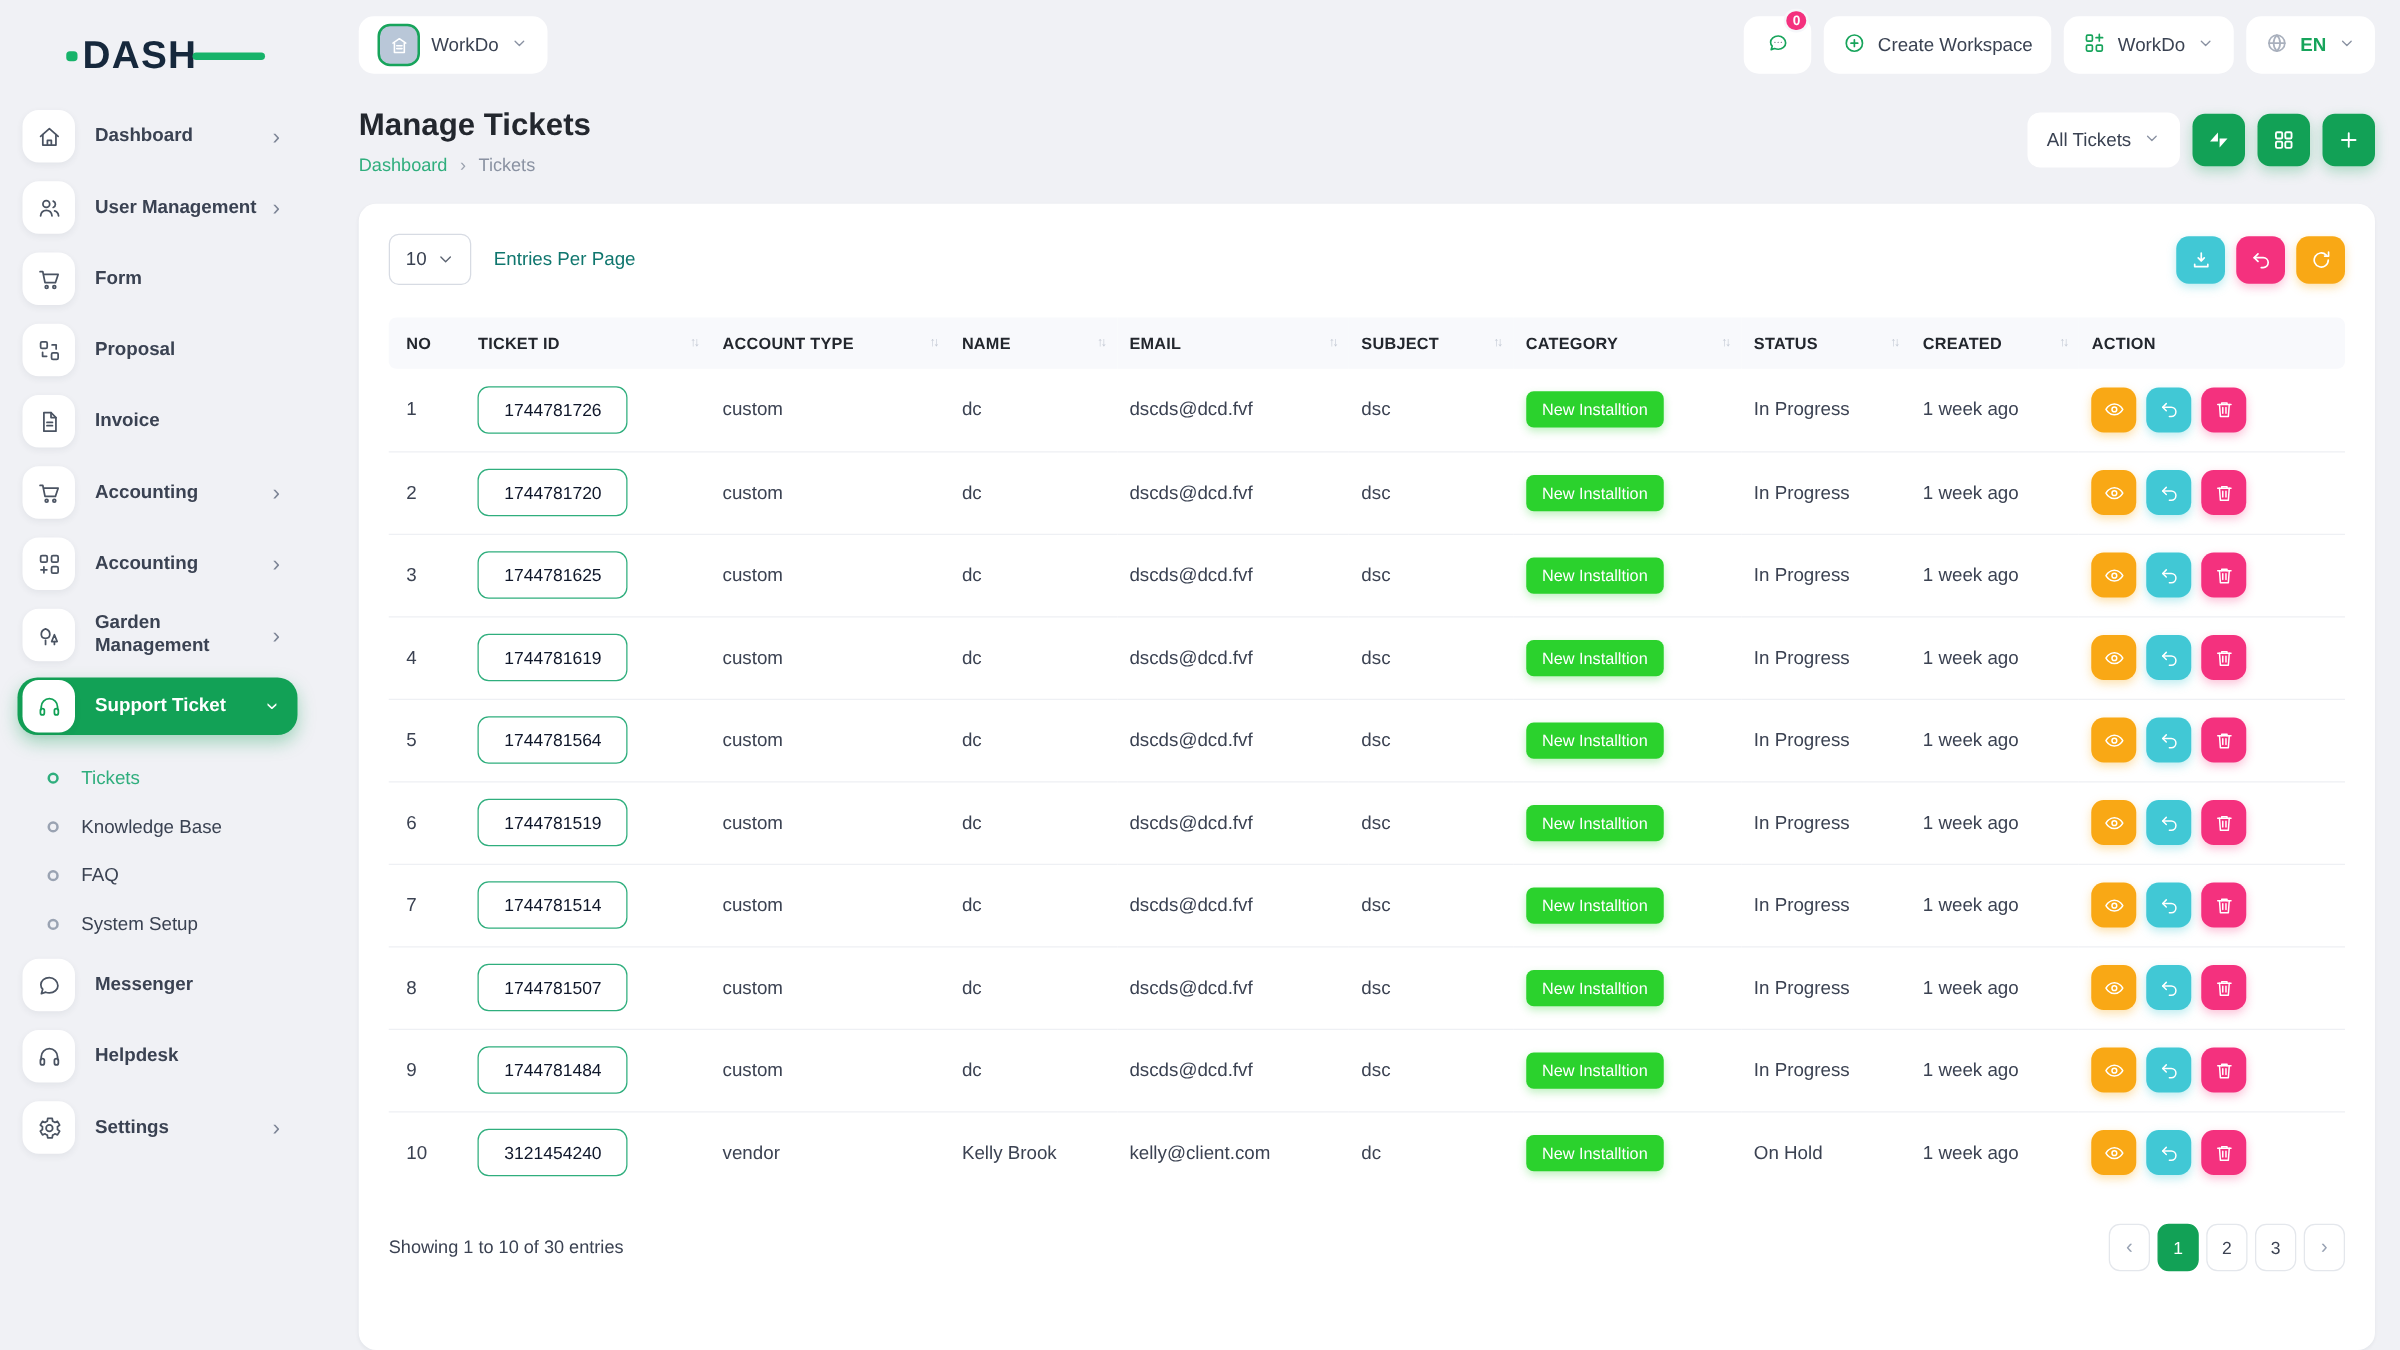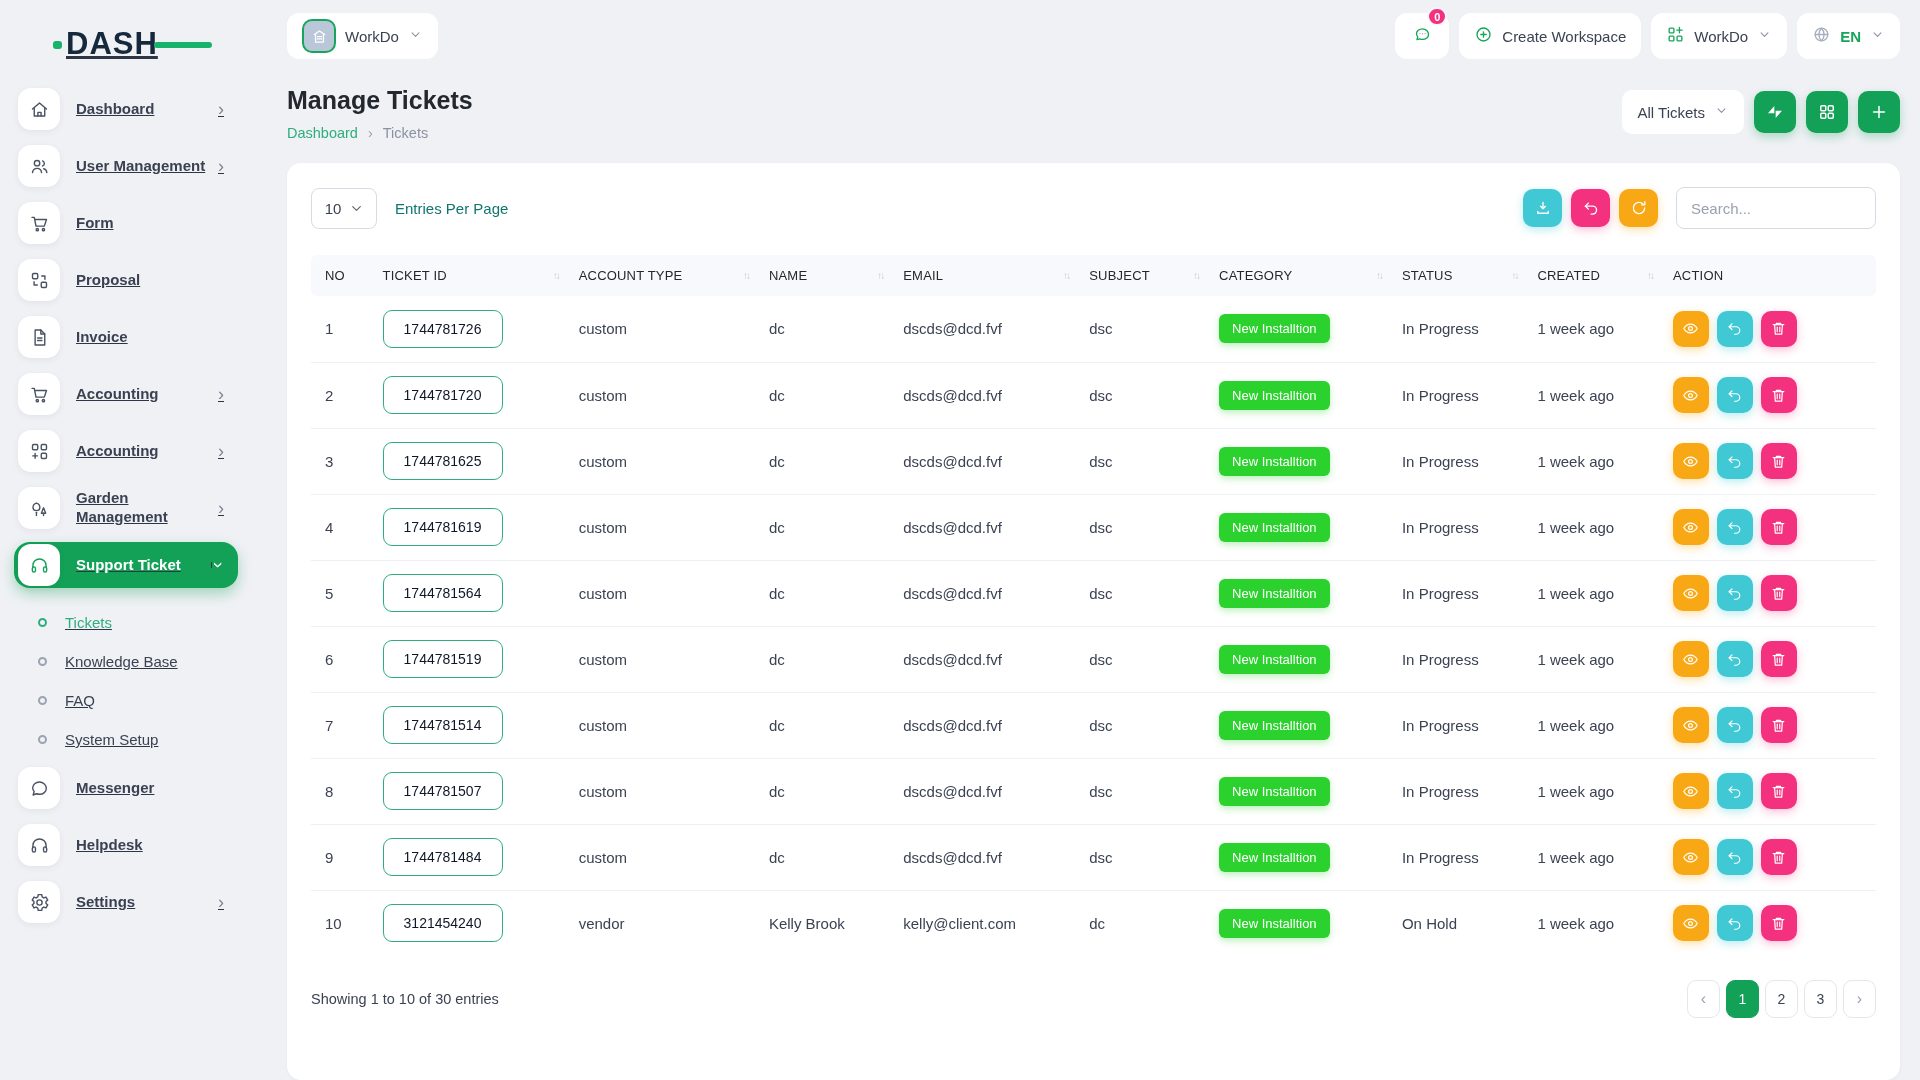--- a/index.html
+++ b/index.html
@@ -5,21 +5,21 @@
   * { margin:0; padding:0; box-sizing:border-box; }
   html,body { width:1920px; height:1080px; overflow:hidden; }
   body {
     font-family:"Liberation Sans", sans-serif;
     background:#f0f1f5;
     color:#2e3544;
   }
   .app { display:flex; width:100%; height:100%; }
 
   
-  .sidebar { width:250px; flex:none; padding:14px 12px 0 14px;text-decoration:underline; }
+  .sidebar { width:250px; flex:none; padding:14px 12px 0 14px; }
   .logo { position:relative; margin:10px 0 22px 52px; width:130px; height:40px;
           font-weight:800; font-size:31px; letter-spacing:1px; color:#16283c;
           display:flex; align-items:center; }
   .logo .dot { position:absolute; left:-13px; top:17px; width:9px; height:8px; border-radius:3px; background:#17b36a; }
   .logo .bar { position:absolute; right:-16px; top:18px; width:58px; height:6px; border-radius:3px; background:#17b36a; }
   .side-item { display:flex; align-items:center; min-height:46px; margin-bottom:11px;
                padding:2px 8px 2px 4px; border-radius:16px; cursor:pointer; }
   .tile { width:42px; height:42px; flex:none; background:#ffffff; border-radius:13px;
           box-shadow:0 2px 6px rgba(40,50,70,.07); display:flex; align-items:center; justify-content:center; }
   .tile svg { width:21px; height:21px; fill:none; stroke:#4a5362; stroke-width:1.6; stroke-linecap:round; stroke-linejoin:round; }
@@ -85,21 +85,21 @@
   .mini-btn svg { width:18px; height:18px; fill:none; stroke:#fff; stroke-width:1.8; stroke-linecap:round; stroke-linejoin:round; }
   .teal  { background:#41c8d5; box-shadow:0 3px 8px rgba(65,200,213,.35); }
   .pinkb { background:#f4317e; box-shadow:0 3px 8px rgba(244,49,126,.3); }
   .orangeb { background:#f9a815; box-shadow:0 3px 8px rgba(249,168,21,.35); }
   .search-input { width:200px; height:42px; border:1px solid #d7dbe3; border-radius:8px; margin-left:9px;
                   padding:0 14px; font-size:15px; color:#3a4252; outline:none; font-family:inherit; }
   .search-input::placeholder { color:#9aa1ae; }
 
   
   table { width:100%; border-collapse:collapse; margin-top:26px; }
-  thead th { background:#f8f9fc; font-size:13px; font-weight:400; color:#23272e; text-align:right;
+  thead th { background:#f8f9fc; font-size:13px; font-weight:700; color:#23272e; text-align:right;
              padding:13px 10px; letter-spacing:.2px; white-space:nowrap; }
   thead th:first-child { border-radius:6px 0 0 6px; padding-left:14px; }
   thead th:last-child { border-radius:0 6px 6px 0; }
   .th-in { display:flex; align-items:center; justify-content:space-between; gap:6px; }
   .sort { color:#c3c9d4; font-size:10px; letter-spacing:-2px; cursor:pointer; }
   tbody td { padding:10px 10px; height:66px; font-size:15px; color:#3b4252; border-bottom:1px solid #eef0f4; vertical-align:middle; }
   tbody td:first-child { padding-left:14px; }
   tbody tr:last-child td { border-bottom:none; }
   .tid { display:inline-block; width:120px; text-align:center; padding:10px 0; border:1px solid #2fae7d;
          color:#0f172a; border-radius:9px; font-size:14px; background:#fff; cursor:pointer; }
@@ -402,21 +402,20 @@
                   <path d="M4.5 9.5h9.6a5.3 5.3 0 0 1 0 10.6H12"></path>
                 </svg>
               </button>
               <button class="mini-btn orangeb">
                 <svg viewBox="0 0 24 24">
                   <path d="M19.5 12a7.5 7.5 0 1 1-2.2-5.3"></path>
                   <path d="M19.8 3.6v4.2h-4.2"></path>
                 </svg>
               </button>
             </span>
-          <input class="search-input" type="text" placeholder="Search..." style="">
         </div>
       </div>
 
       <table>
         <thead>
             <tr id="table-head-row">
               <th>
                 <span class="th-in">
                   <span>NO</span>
                 </span>

